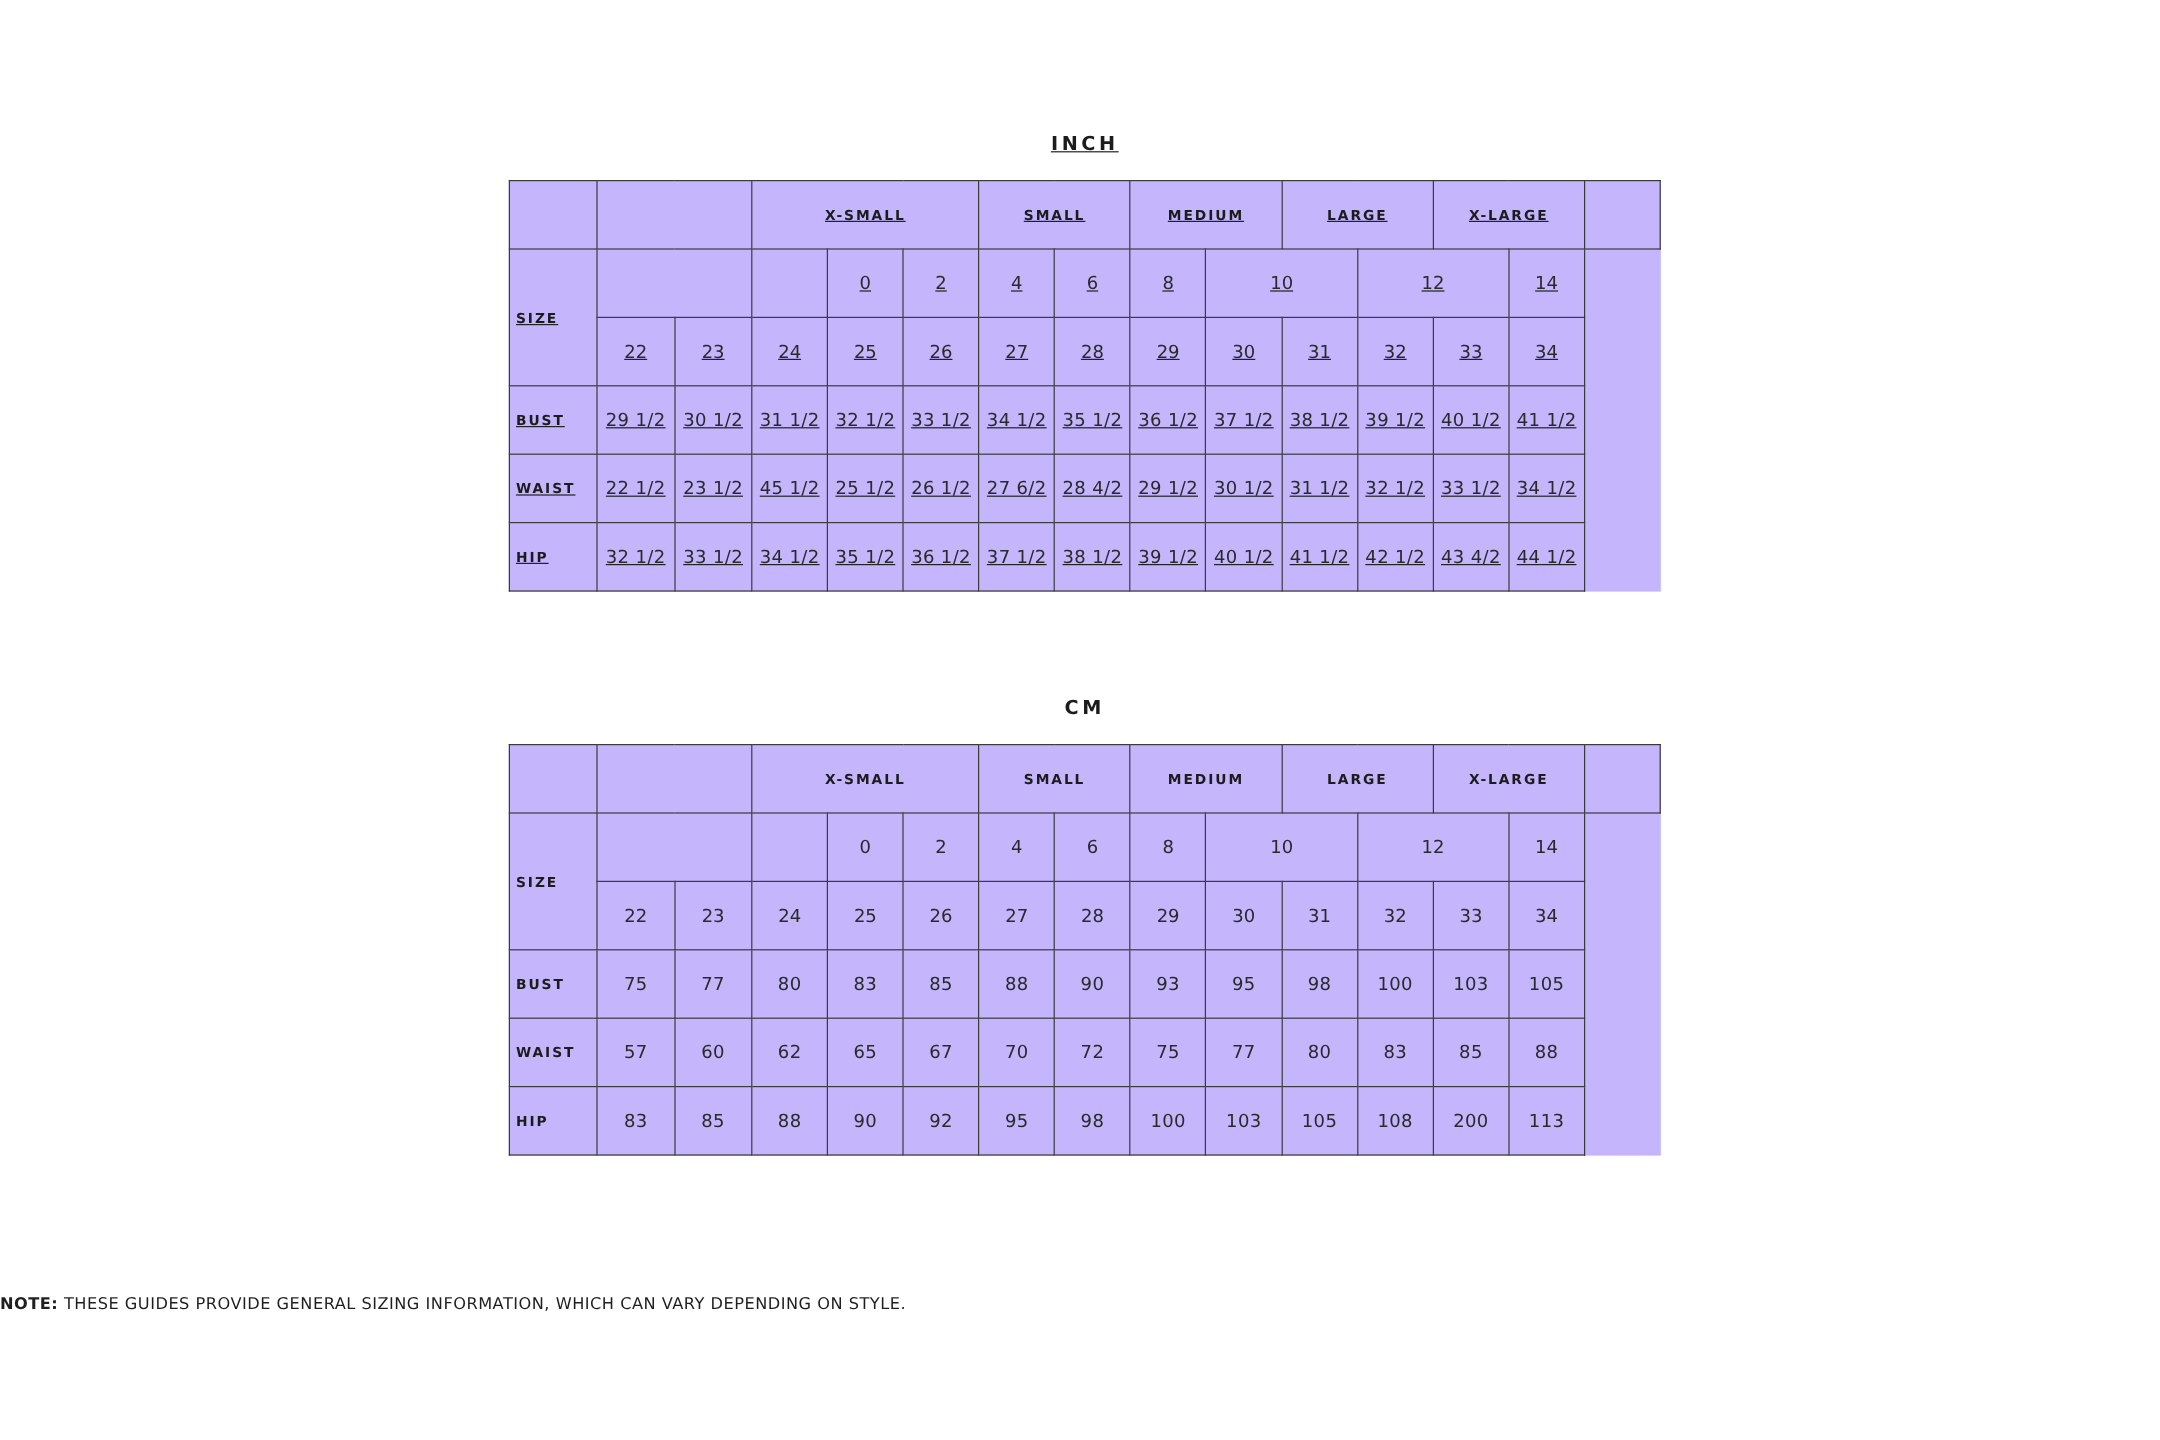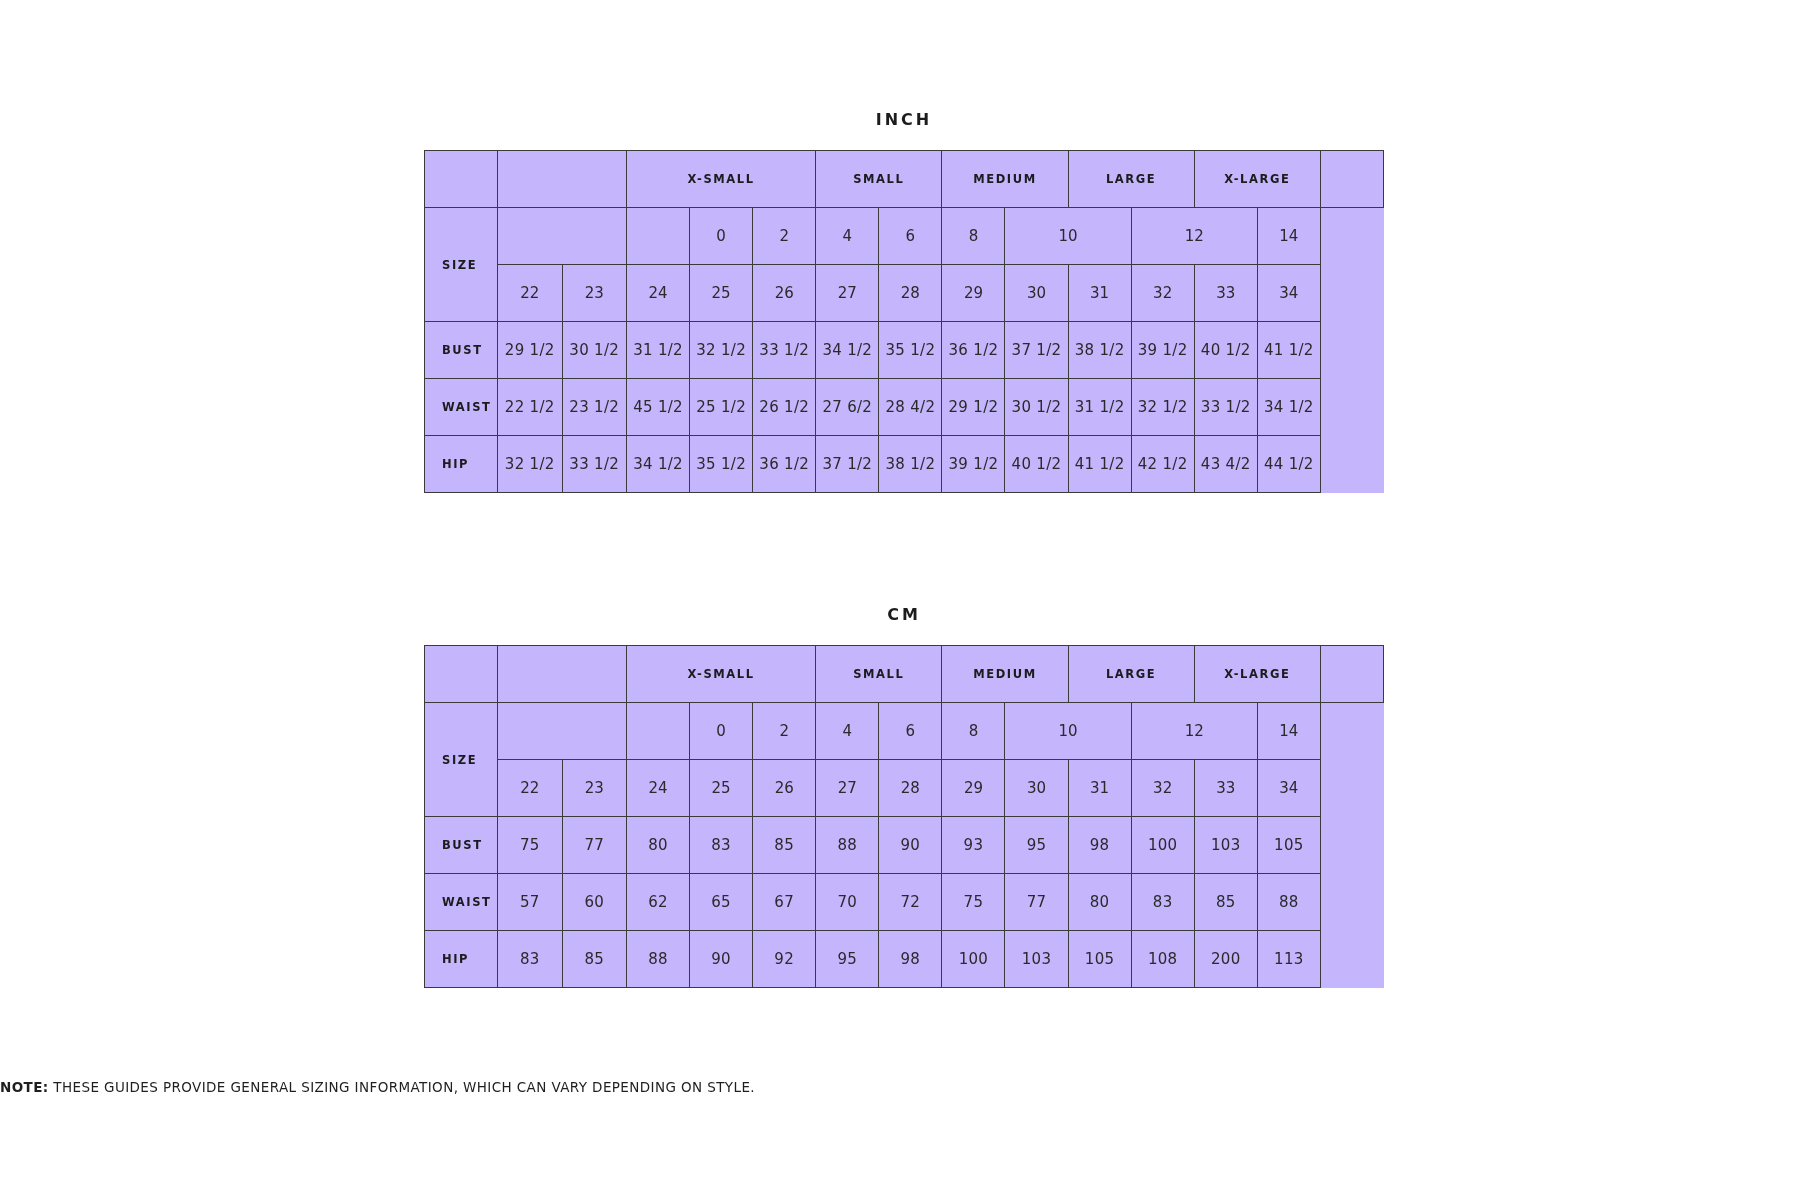--- a/index.html
+++ b/index.html
@@ -19,22 +19,22 @@
     width: 1800px;
     height: 1200px;
     box-sizing: border-box;
   }
 
   .chart-block {
     position: absolute;
     left: 424px;
     width: 960px;
   }
-  #inch-block { top: 110px; }
-  #cm-block  { top: 605px; }
+  #inch-block { top: 110px; text-decoration: underline; }
+  #cm-block  { top: 580px; }
 
   .chart-title {
     text-align: center;
     font-size: 16px;
     font-weight: bold;
     letter-spacing: 3px;
     color: #1c1c1c;
     margin-bottom: 21px;
     font-family: "DejaVu Sans", sans-serif;
   }
@@ -61,21 +61,21 @@
     letter-spacing: 1.6px;
     color: #1c1c1c;
     height: 48px;
   }
   table.size-table td.rowlabel {
     font-size: 11.5px;
     font-weight: bold;
     letter-spacing: 1.6px;
     color: #1c1c1c;
     text-align: left;
-    padding-left: 17px;
+    padding-left: 5px;
   }
   table.size-table td.blank {
     border-color: #3b3b3b;
   }
   table.size-table td.numeric-size {
     font-size: 15px;
   }
   table.size-table td.measure {
     font-size: 15px;
     letter-spacing: 0.3px;

